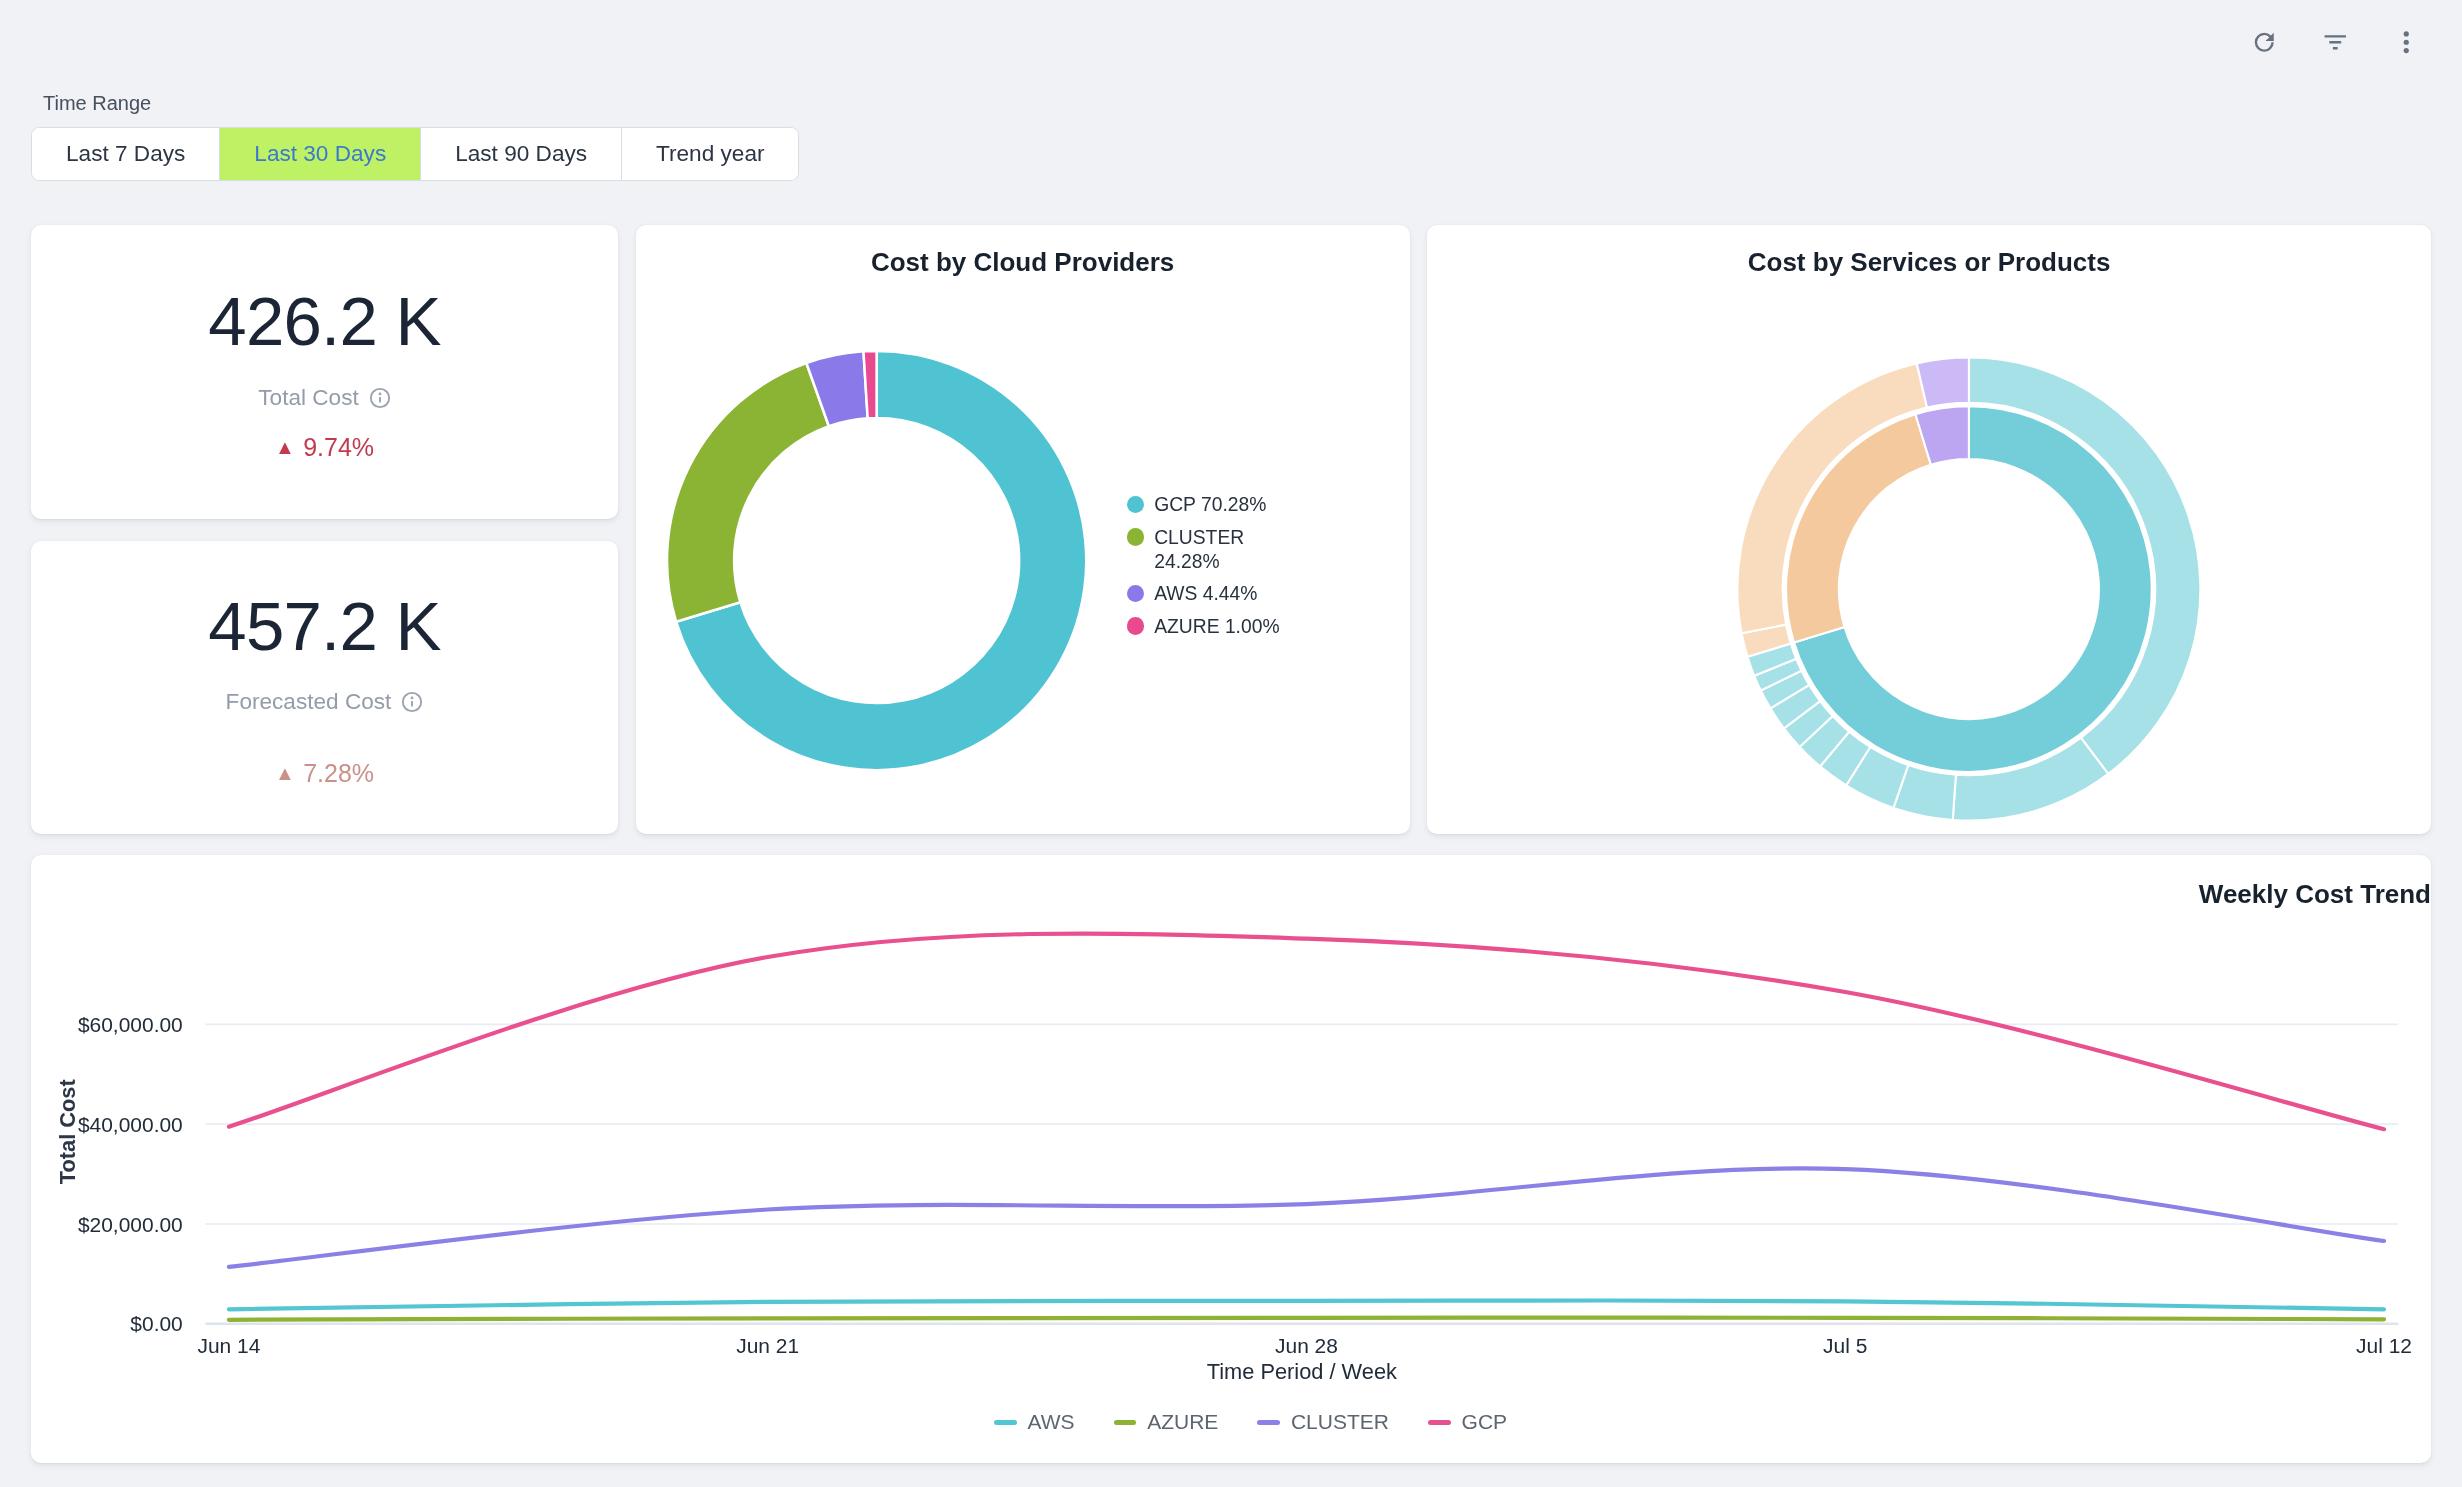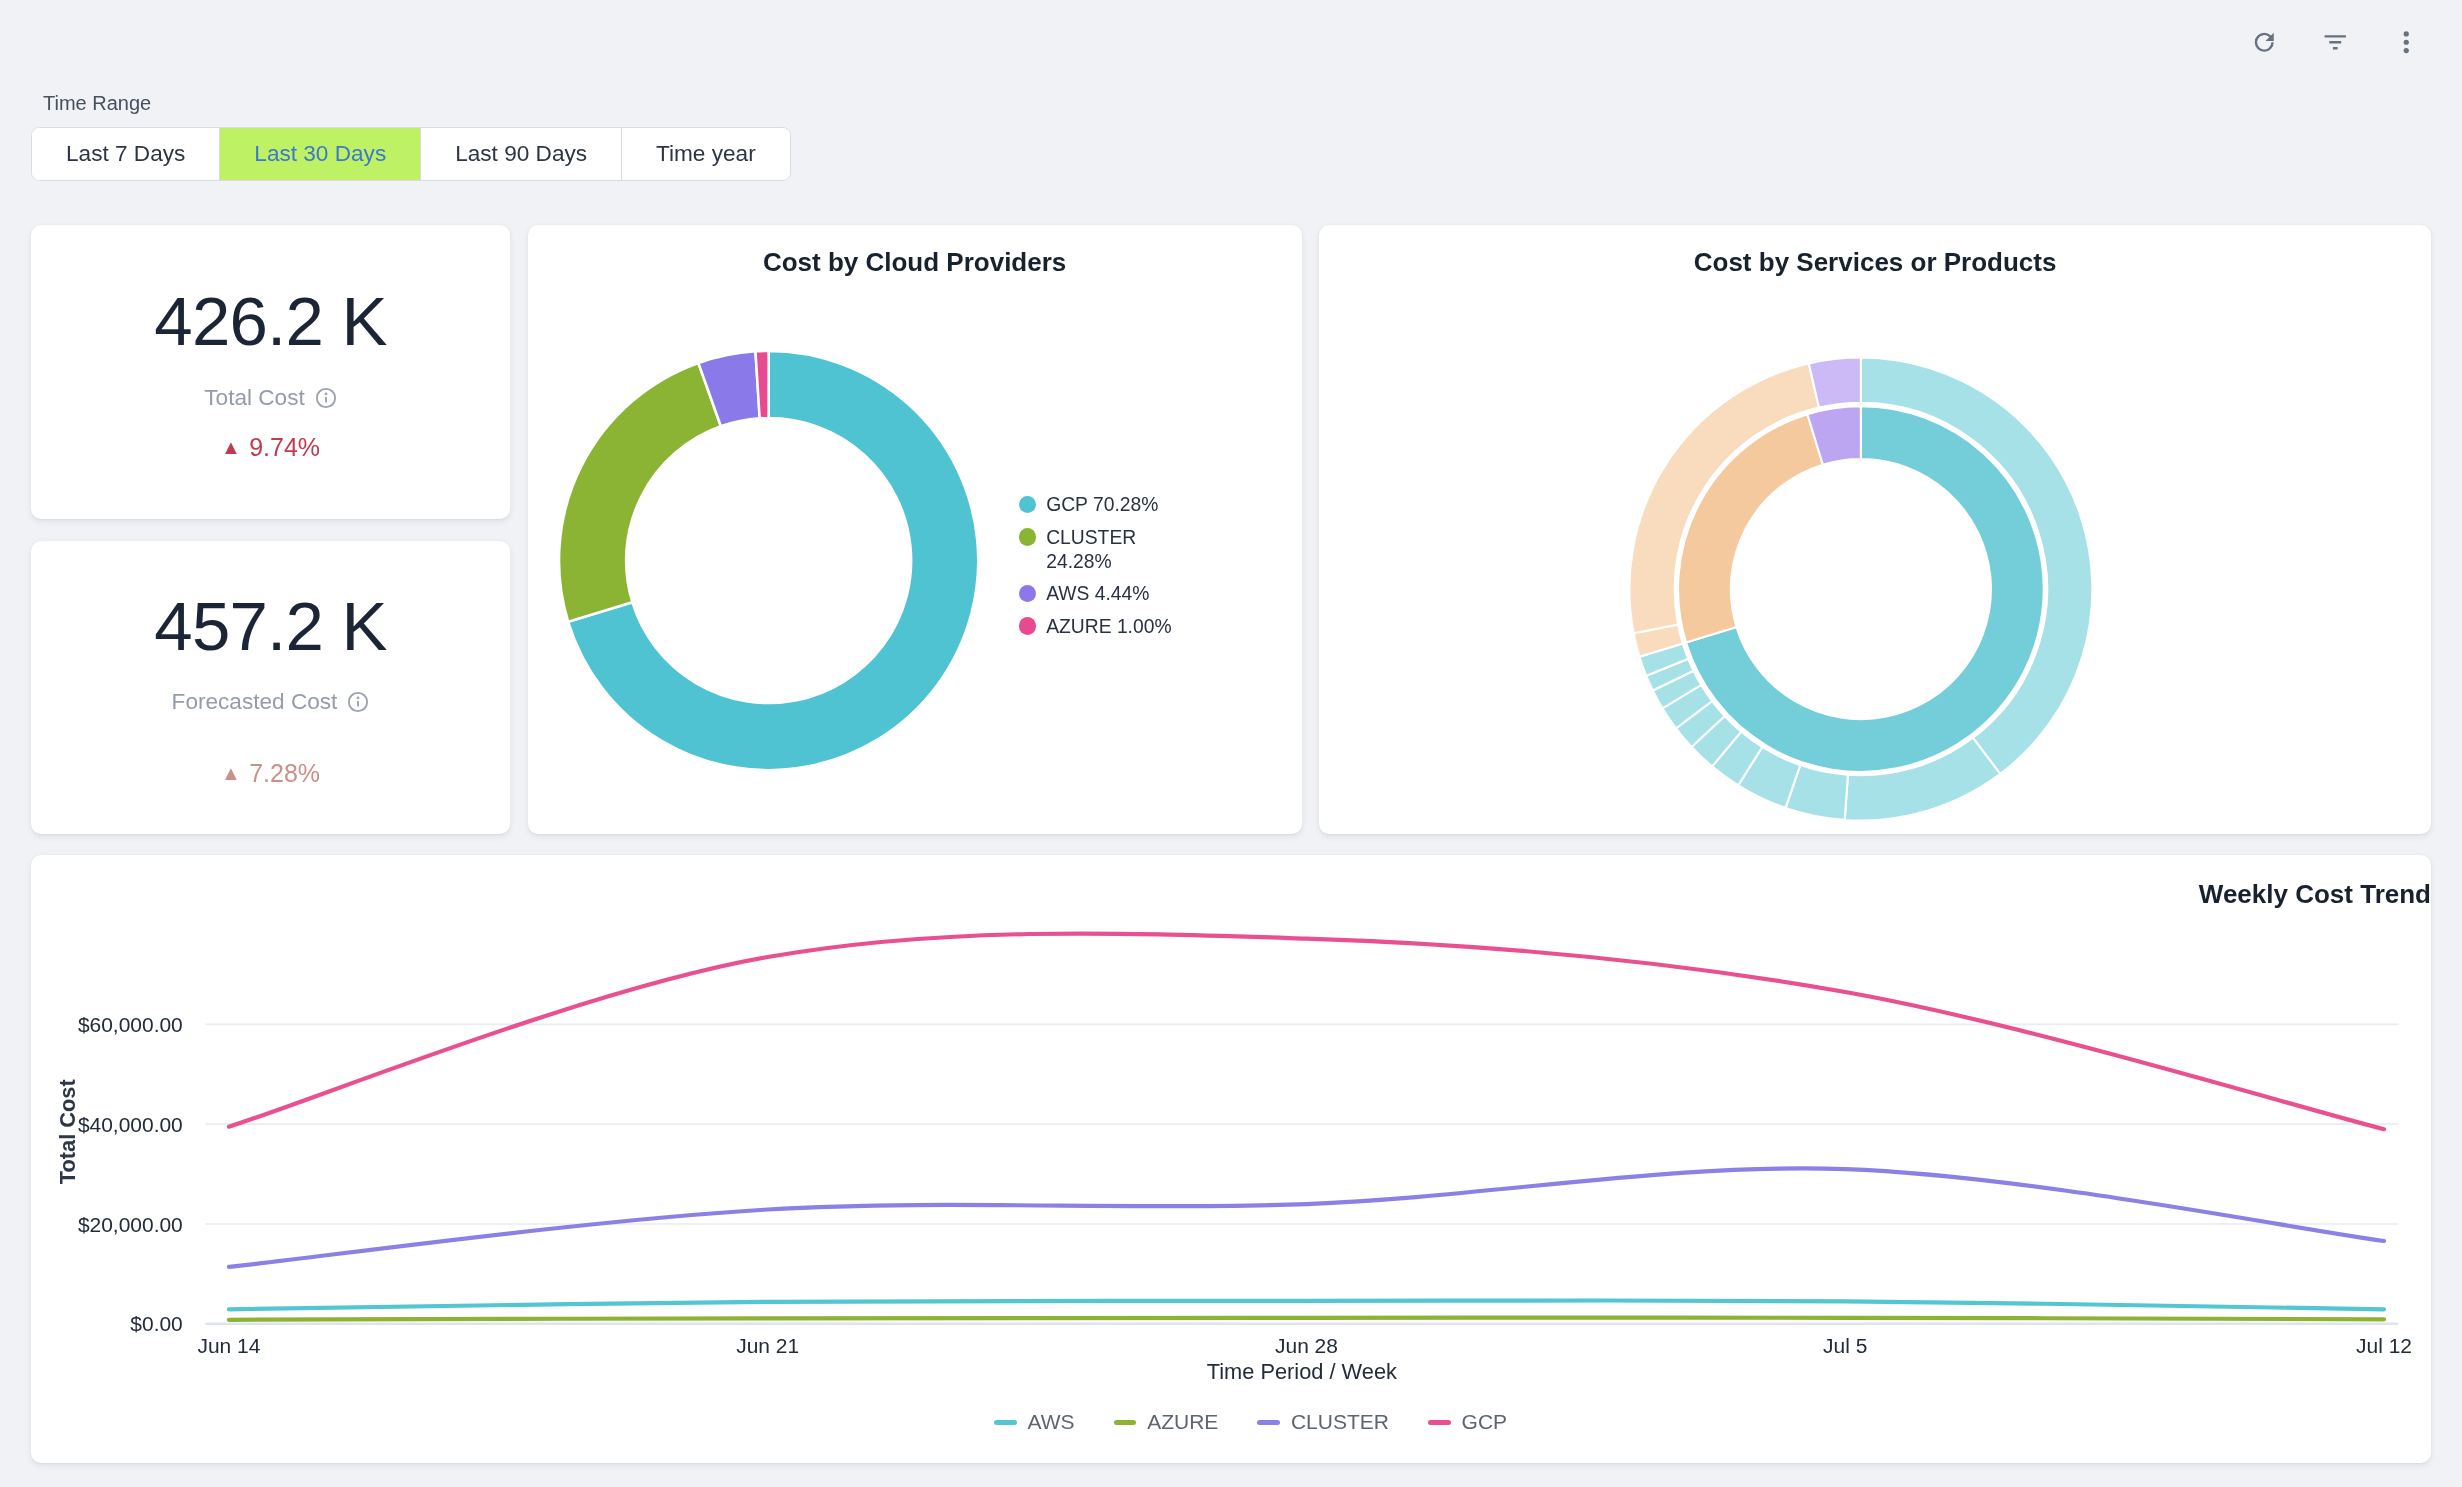--- a/index.html
+++ b/index.html
@@ -49,21 +49,21 @@
 
   
   .card {
     background:#fff; border-radius:10px;
     box-shadow:0 0.8px 1.7px rgba(20,30,50,.05), 0 2.5px 6.7px rgba(20,30,50,.07);
   }
   .cards-row {
     position:absolute; left:31px; top:225px; width:2400px; height:609px;
     display:flex; gap:17.6px;
   }
-  .kpi-col { width:479px; display:flex; flex-direction:column; gap:22px; }
+  .kpi-col { width:587px; display:flex; flex-direction:column; gap:22px; }
   .kpi-card { flex:1; display:flex; flex-direction:column; align-items:center; justify-content:center; }
   .kpi-value { font-size:69px; font-weight:500; color:#1b2535; letter-spacing:-0.8px; }
   .kpi-label { margin-top:23.5px; font-size:22.6px; color:#939cab; display:flex; align-items:center; gap:10px; }
   .kpi-label svg { width:22px; height:22px; stroke:#99a2b0; }
   .kpi-delta { margin-top:22px; font-size:25px; font-weight:500; display:flex; align-items:center; gap:8.4px; }
   .kpi-card.second .kpi-delta { margin-top:44px; }
   .kpi-delta .tri { font-size:20px; }
 
   .chart-title { font-size:26px; font-weight:600; color:#18222f; text-align:center; margin-top:22px; }
 
@@ -117,21 +117,21 @@
           <circle cx="12" cy="19" r="2.2"></circle>
       </svg>
     </button>
   </div>
 
   <div class="filter-label">Time Range</div>
   <div class="btn-group" id="time-range-group">
       <button>Last 7 Days</button>
       <button class="selected">Last 30 Days</button>
       <button>Last 90 Days</button>
-      <button>Time year</button>
+      <button>Trend year</button>
     </div>
 
   <div class="cards-row">
 
     <div class="kpi-col">
       <section class="card kpi-card">
         <div class="kpi-value">426.2 K</div>
         <div class="kpi-label">
           <span>Total Cost</span>
           <svg viewBox="0 0 24 24" fill="none" stroke-width="2">

